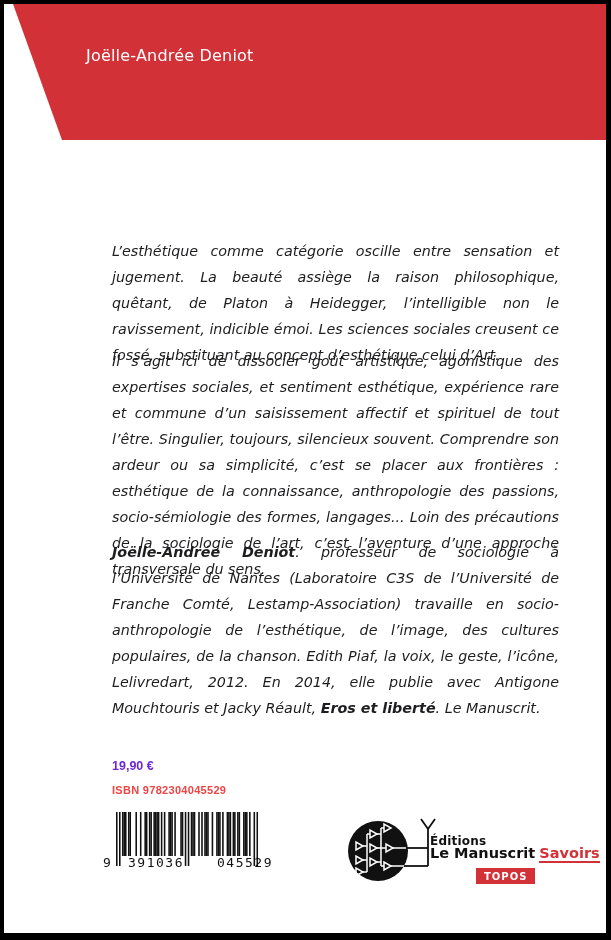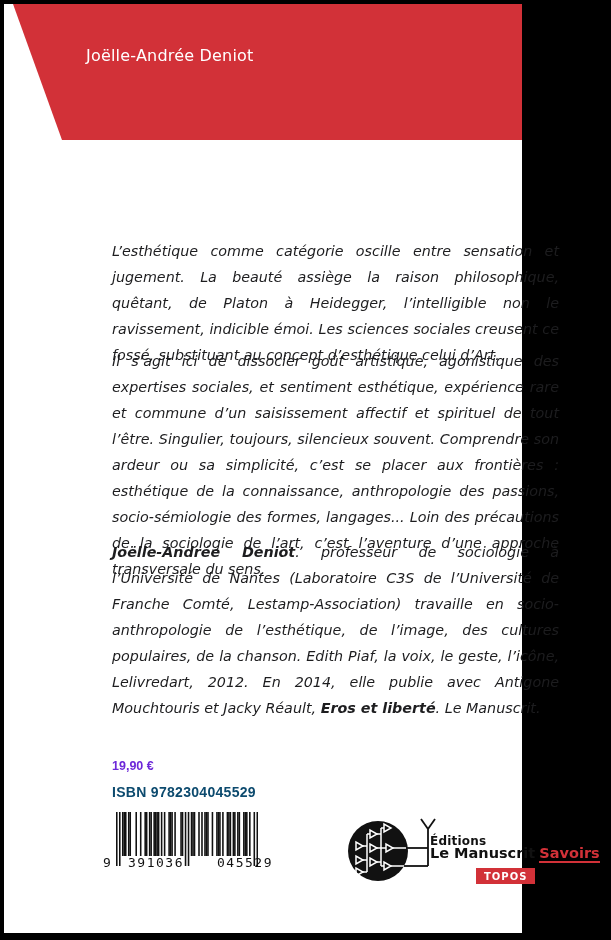--- a/index.html
+++ b/index.html
@@ -10,21 +10,21 @@
   body{
     width:611px;height:940px;
     background:#000;
     font-family:"DejaVu Sans",sans-serif;
     position:relative;
     overflow:hidden;
   }
   .page{
     position:absolute;
     left:4px;top:4px;
-    width:518px;height:929px;
+    width:602px;height:929px;
     background:#ffffff;
     text-decoration:underline;
   }
   
   .banner{
     position:absolute;left:0;top:0;
     width:100%;height:136px;
     background:var(--red);
     clip-path:polygon(9px 0, 100% 0, 100% 100%, 58px 100%);
   }
@@ -53,21 +53,21 @@
   .bio b{font-weight:700;}
   
   .price{
     position:absolute;left:108px;top:755px;
     font-family:"Liberation Sans",sans-serif;
     font-size:12.5px;font-weight:700;color:#6d28d9;
   }
   .isbn{
     position:absolute;left:108px;top:780px;
     font-family:"Liberation Sans",sans-serif;
-    font-size:14px;font-weight:700;color:#0c4a6e;
+    font-size:11px;font-weight:700;color:#ef4444;
     letter-spacing:.3px;
   }
   
   .barcode{
     position:absolute;left:112px;top:808px;
     width:142px;height:70px;
   }
   .barcode svg{position:absolute;left:0;top:0;}
   .barcode svg rect{fill:#111;}
   .bc-digit{

